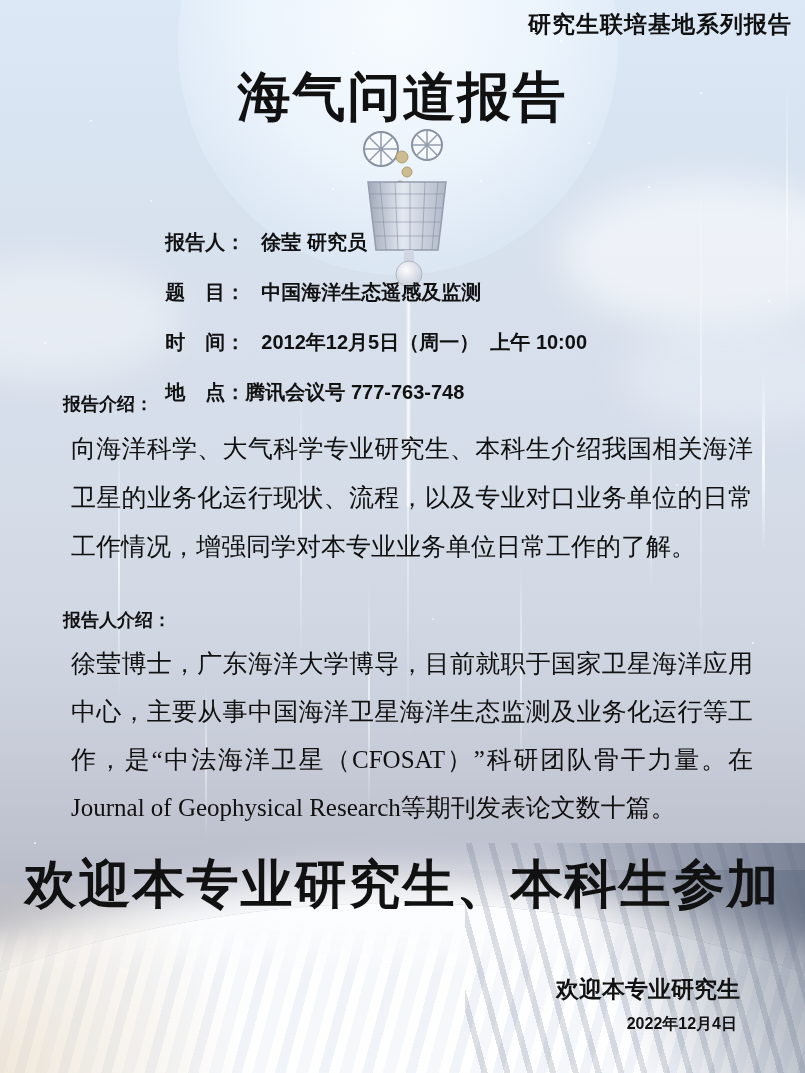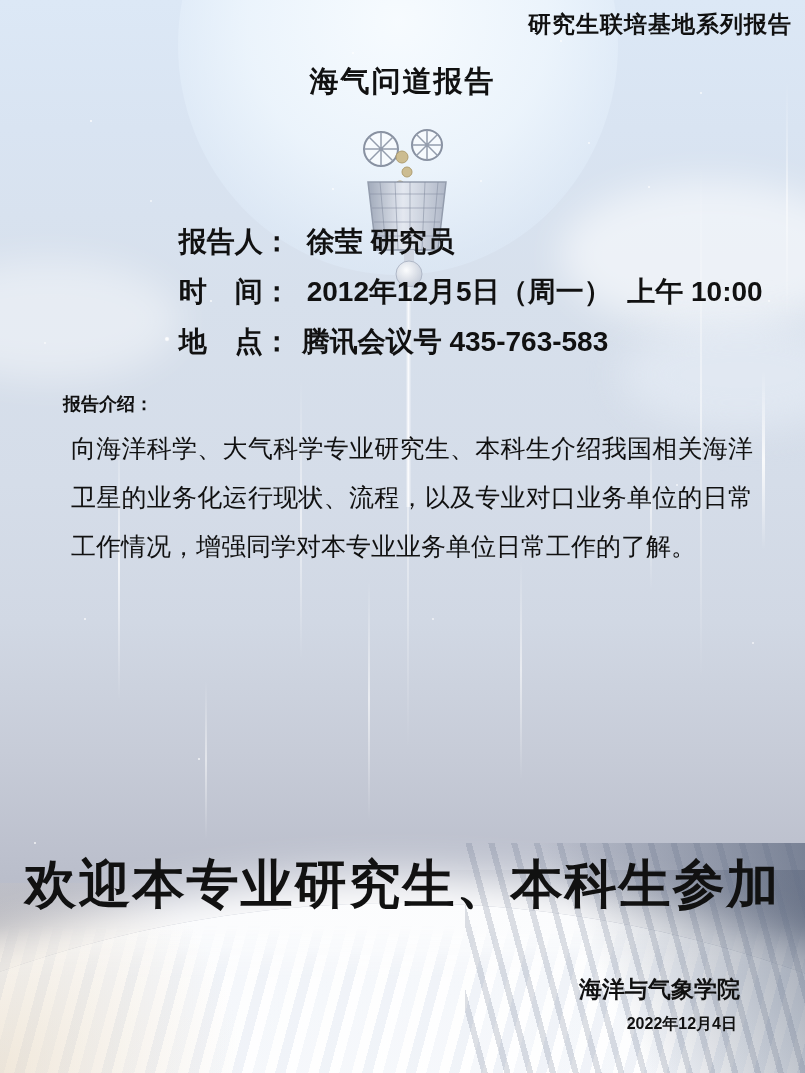--- a/index.html
+++ b/index.html
@@ -98,25 +98,25 @@
     background: radial-gradient(circle at 0% 100%, rgba(226,206,176,0.45), transparent 65%);
   }
 
   
   .series-header {
     position: absolute; top: 9px; right: 13px;
     font-size: 23px; font-weight: bold; letter-spacing: 1px;
   }
   .title {
     position: absolute; top: 62px; left: 0; width: 805px; margin: 0;
-    text-align: center; font-size: 29px; font-weight: bold; letter-spacing: 2px;
+    text-align: center; font-size: 53px; font-weight: bold; letter-spacing: 2px;
   }
   .info-block { position: absolute; left: 132px; top: 167px; }
-  .info-row { height: 50px; line-height: 50px; font-size: 28px; font-weight: bold; white-space: pre; }
-  .info-label { margin-right: 11px; }
+  .info-row { height: 50px; line-height: 50px; font-size: 20px; font-weight: bold; white-space: pre; }
+  .info-label { margin-right: 0; }
   .info-row.gap .info-label { margin-right: 16px; }
 
   .section { position: absolute; left: 63px; width: 698px; }
   .sec-report  { top: 392px; }
   .sec-speaker { top: 608px; }
   .sec-heading {
     font-family: "Liberation Serif", "DejaVu Serif", serif;
     font-size: 18px; font-weight: bold; margin: 0 0 8px 0;
   }
   .sec-body {
@@ -203,33 +203,38 @@
 
   <div class="series-header">研究生联培基地系列报告</div>
 
   <h1 class="title">海气问道报告</h1>
 
   <div class="info-block">
     <div class="info-row gap">
       <span class="info-label">报告人：</span><span class="info-value">徐莹 研究员</span>
     </div>
     <div class="info-row gap">
+      <span class="info-label">题　目：</span><span class="info-value">中国海洋生态遥感及监测</span>
+    </div>
+    <div class="info-row gap">
       <span class="info-label">时　间：</span><span class="info-value">2012年12月5日（周一）  上午 10:00</span>
     </div>
     <div class="info-row">
-      <span class="info-label">地　点：</span><span class="info-value">腾讯会议号 435-763-583</span>
+      <span class="info-label">地　点：</span><span class="info-value">腾讯会议号 777-763-748</span>
     </div>
   </div>
 
   <section class="section sec-report">
     <div class="sec-heading">报告介绍：</div>
     <p class="sec-body">向海洋科学、大气科学专业研究生、本科生介绍我国相关海洋卫星的业务化运行现状、流程，以及专业对口业务单位的日常工作情况，增强同学对本专业业务单位日常工作的了解。</p>
   </section>
 
   <section class="section sec-speaker">
+    <div class="sec-heading">报告人介绍：</div>
+    <p class="sec-body">徐莹博士，广东海洋大学博导，目前就职于国家卫星海洋应用中心，主要从事中国海洋卫星海洋生态监测及业务化运行等工作，是“中法海洋卫星（CFOSAT）”科研团队骨干力量。在Journal of Geophysical Research等期刊发表论文数十篇。</p>
   </section>
 
   <div class="welcome">欢迎本专业研究生、本科生参加</div>
 
-  <div class="footer-org">海洋与气象学院</div>
+  <div class="footer-org">欢迎本专业研究生</div>
   <div class="footer-date">2022年12月4日</div>
 
 </div>
 
 </body></html>

